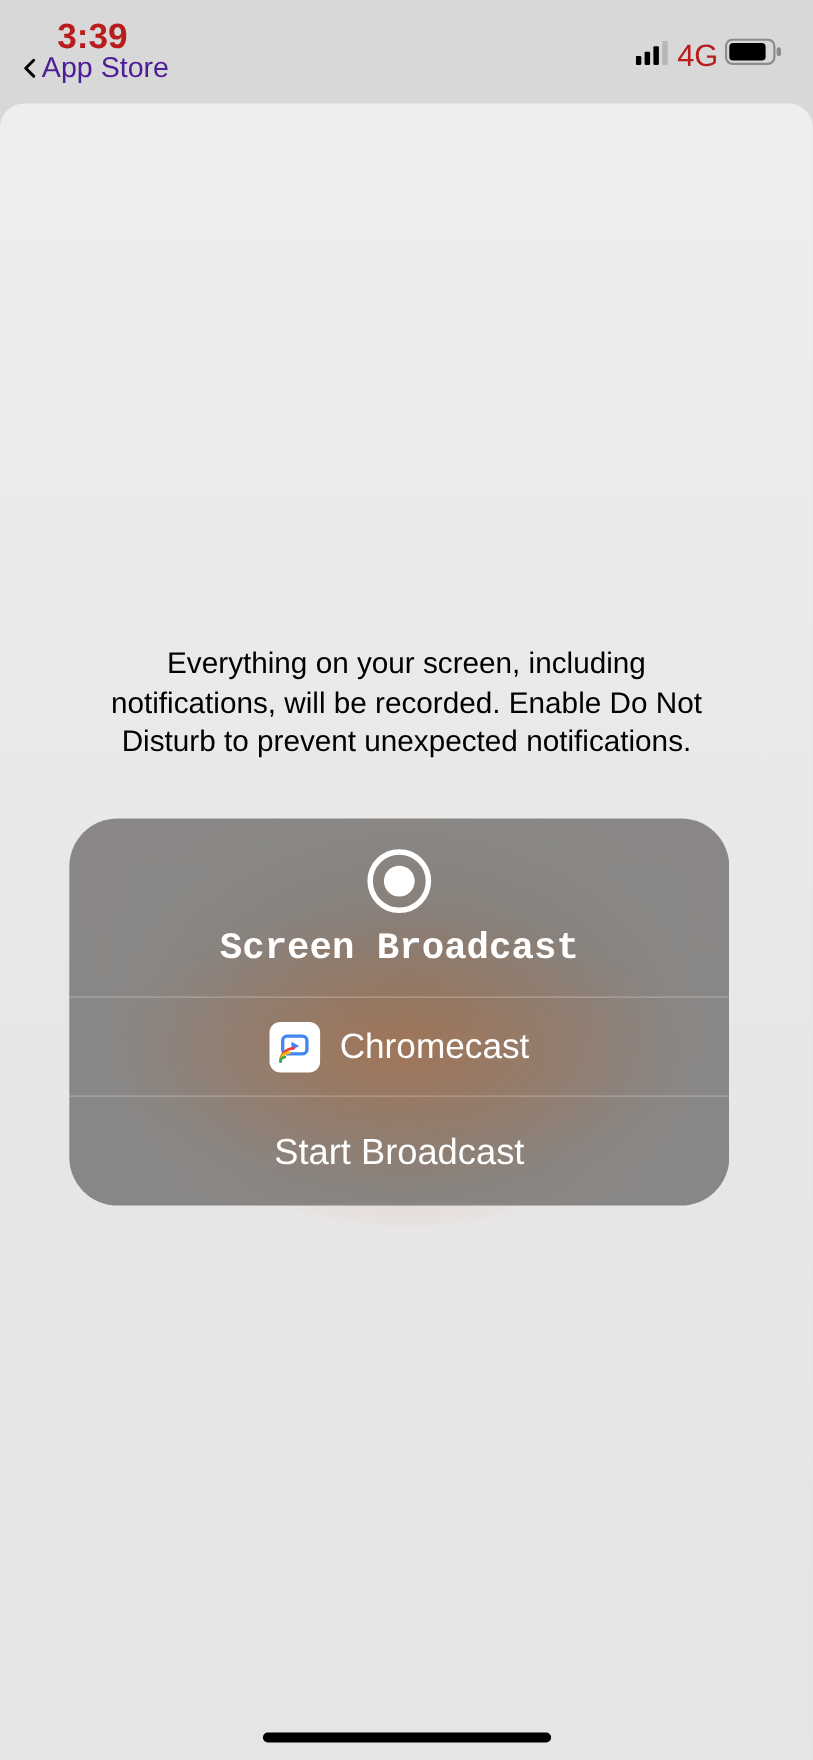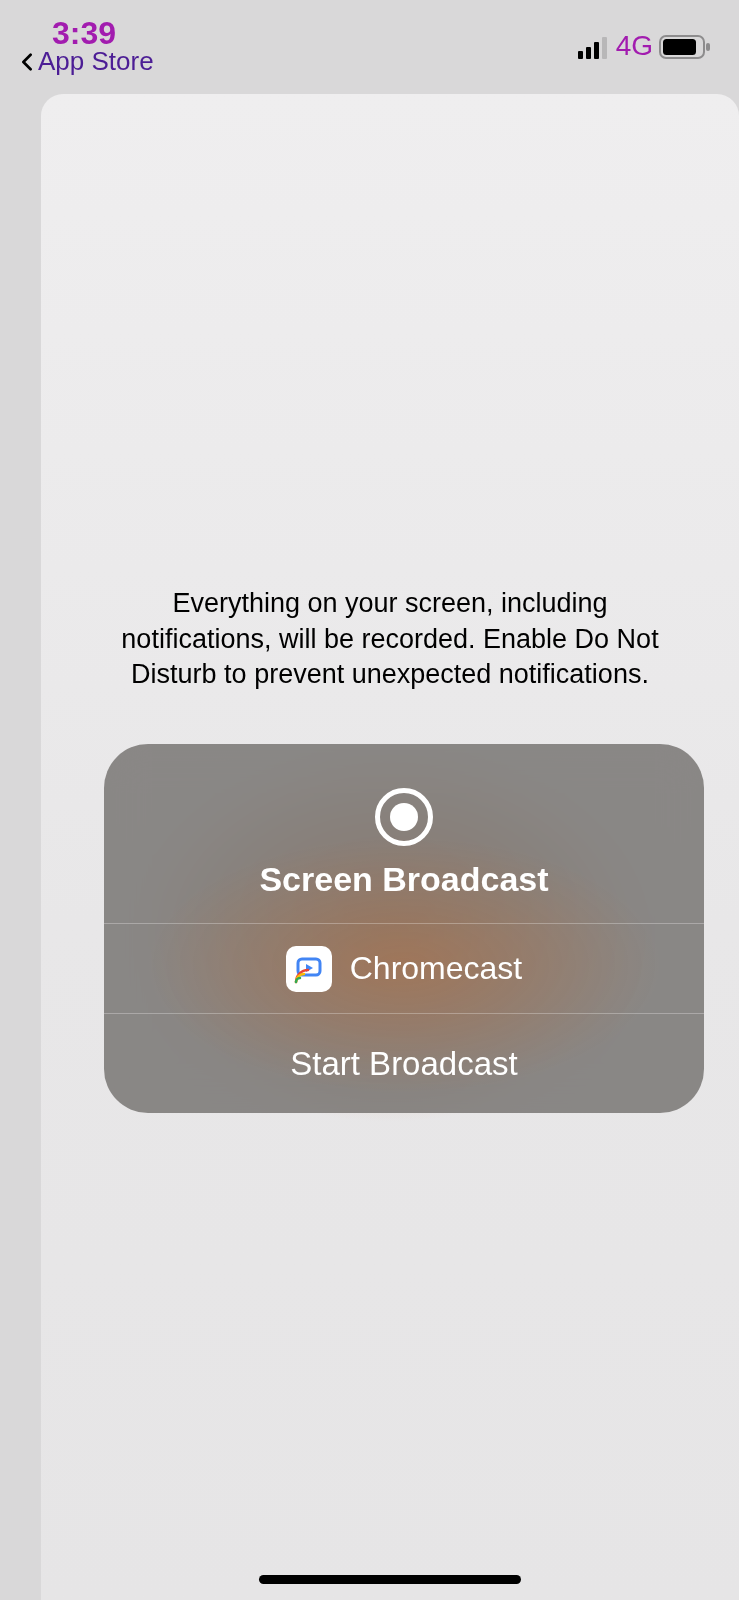--- a/index.html
+++ b/index.html
@@ -13,23 +13,23 @@
   .status-bar {
     position: absolute;
     top: 0; left: 0; right: 0;
     height: 56px;
     display: flex;
     align-items: center;
     justify-content: space-between;
     padding: 10px 28px 0 52px;
     font-weight: 600;
     font-size: 32px;
-    color: #a21caf;
-  }
-  .status-right { display: flex; align-items: flex-start; gap: 6px; margin-top: 31px; }
+    color: #b91c1c;
+  }
+  .status-right { display: flex; align-items: flex-end; gap: 6px; margin-top: 31px; }
   .back-link {
     position: absolute;
     top: 46px;
     left: 18px;
     display: flex;
     align-items: center;
     gap: 2px;
     font-size: 26px;
     color: #4c1d95;
   }
@@ -37,21 +37,20 @@
 
   
   .modal-panel {
     position: absolute;
     top: 94px;
     left: 0; right: 0; bottom: 0;
     background: linear-gradient(to bottom, #efeeef 0%, #e8e7e8 55%, #e6e5e6 100%);
     border-top-left-radius: 22px;
     border-top-right-radius: 22px;
     overflow: hidden;
-    margin-left: 41px;
   }
 
   
   .glow {
     position: absolute;
     left: 50%;
     top: 840px;
     width: 520px;
     height: 380px;
     transform: translate(-50%, -50%);
@@ -93,21 +92,22 @@
     pointer-events: none;
   }
   .card-section {
     position: relative;
     display: flex;
     flex-direction: column;
     align-items: center;
     color: #fff;
   }
   .card-header {
-    padding: 44px 0 24px;
+    padding: 28px 0 24px;
+    font-family: Liberation Mono, monospace;
   }
   .rec-icon {
     width: 58px; height: 58px;
     border: 5px solid #fff;
     border-radius: 50%;
     display: flex; align-items: center; justify-content: center;
     margin-bottom: 14px;
   }
   .rec-icon::after {
     content: "";

